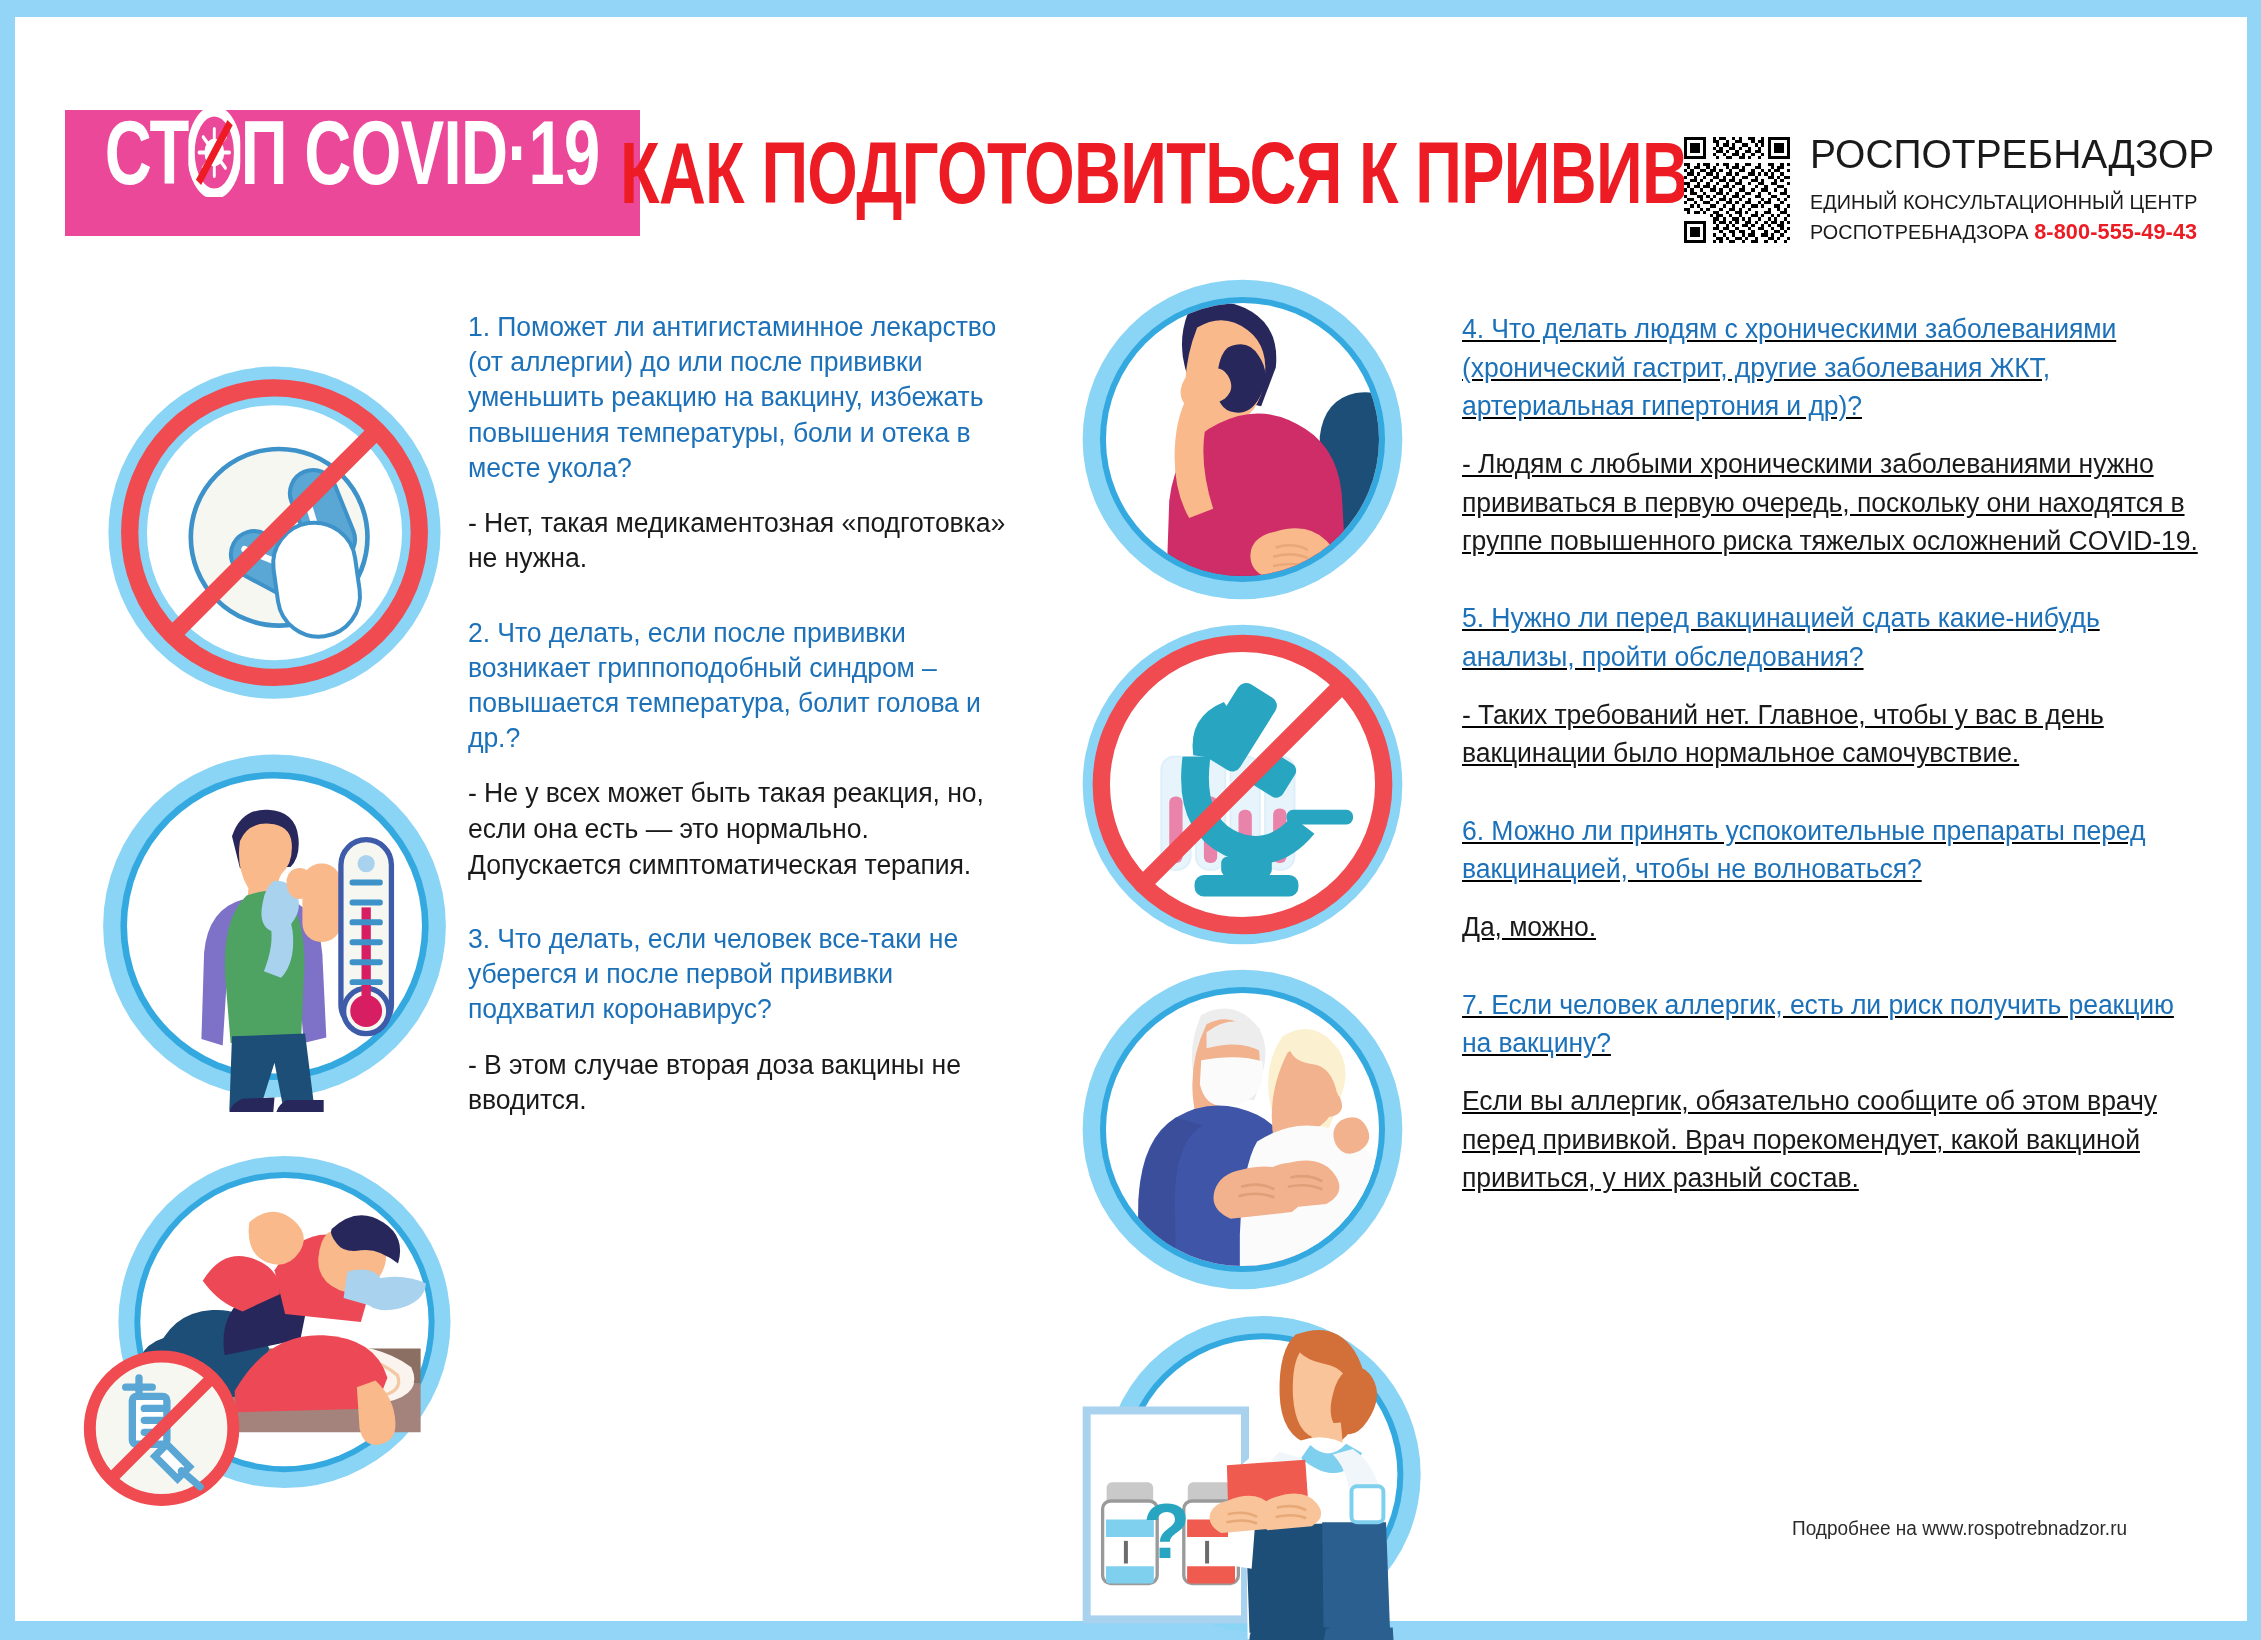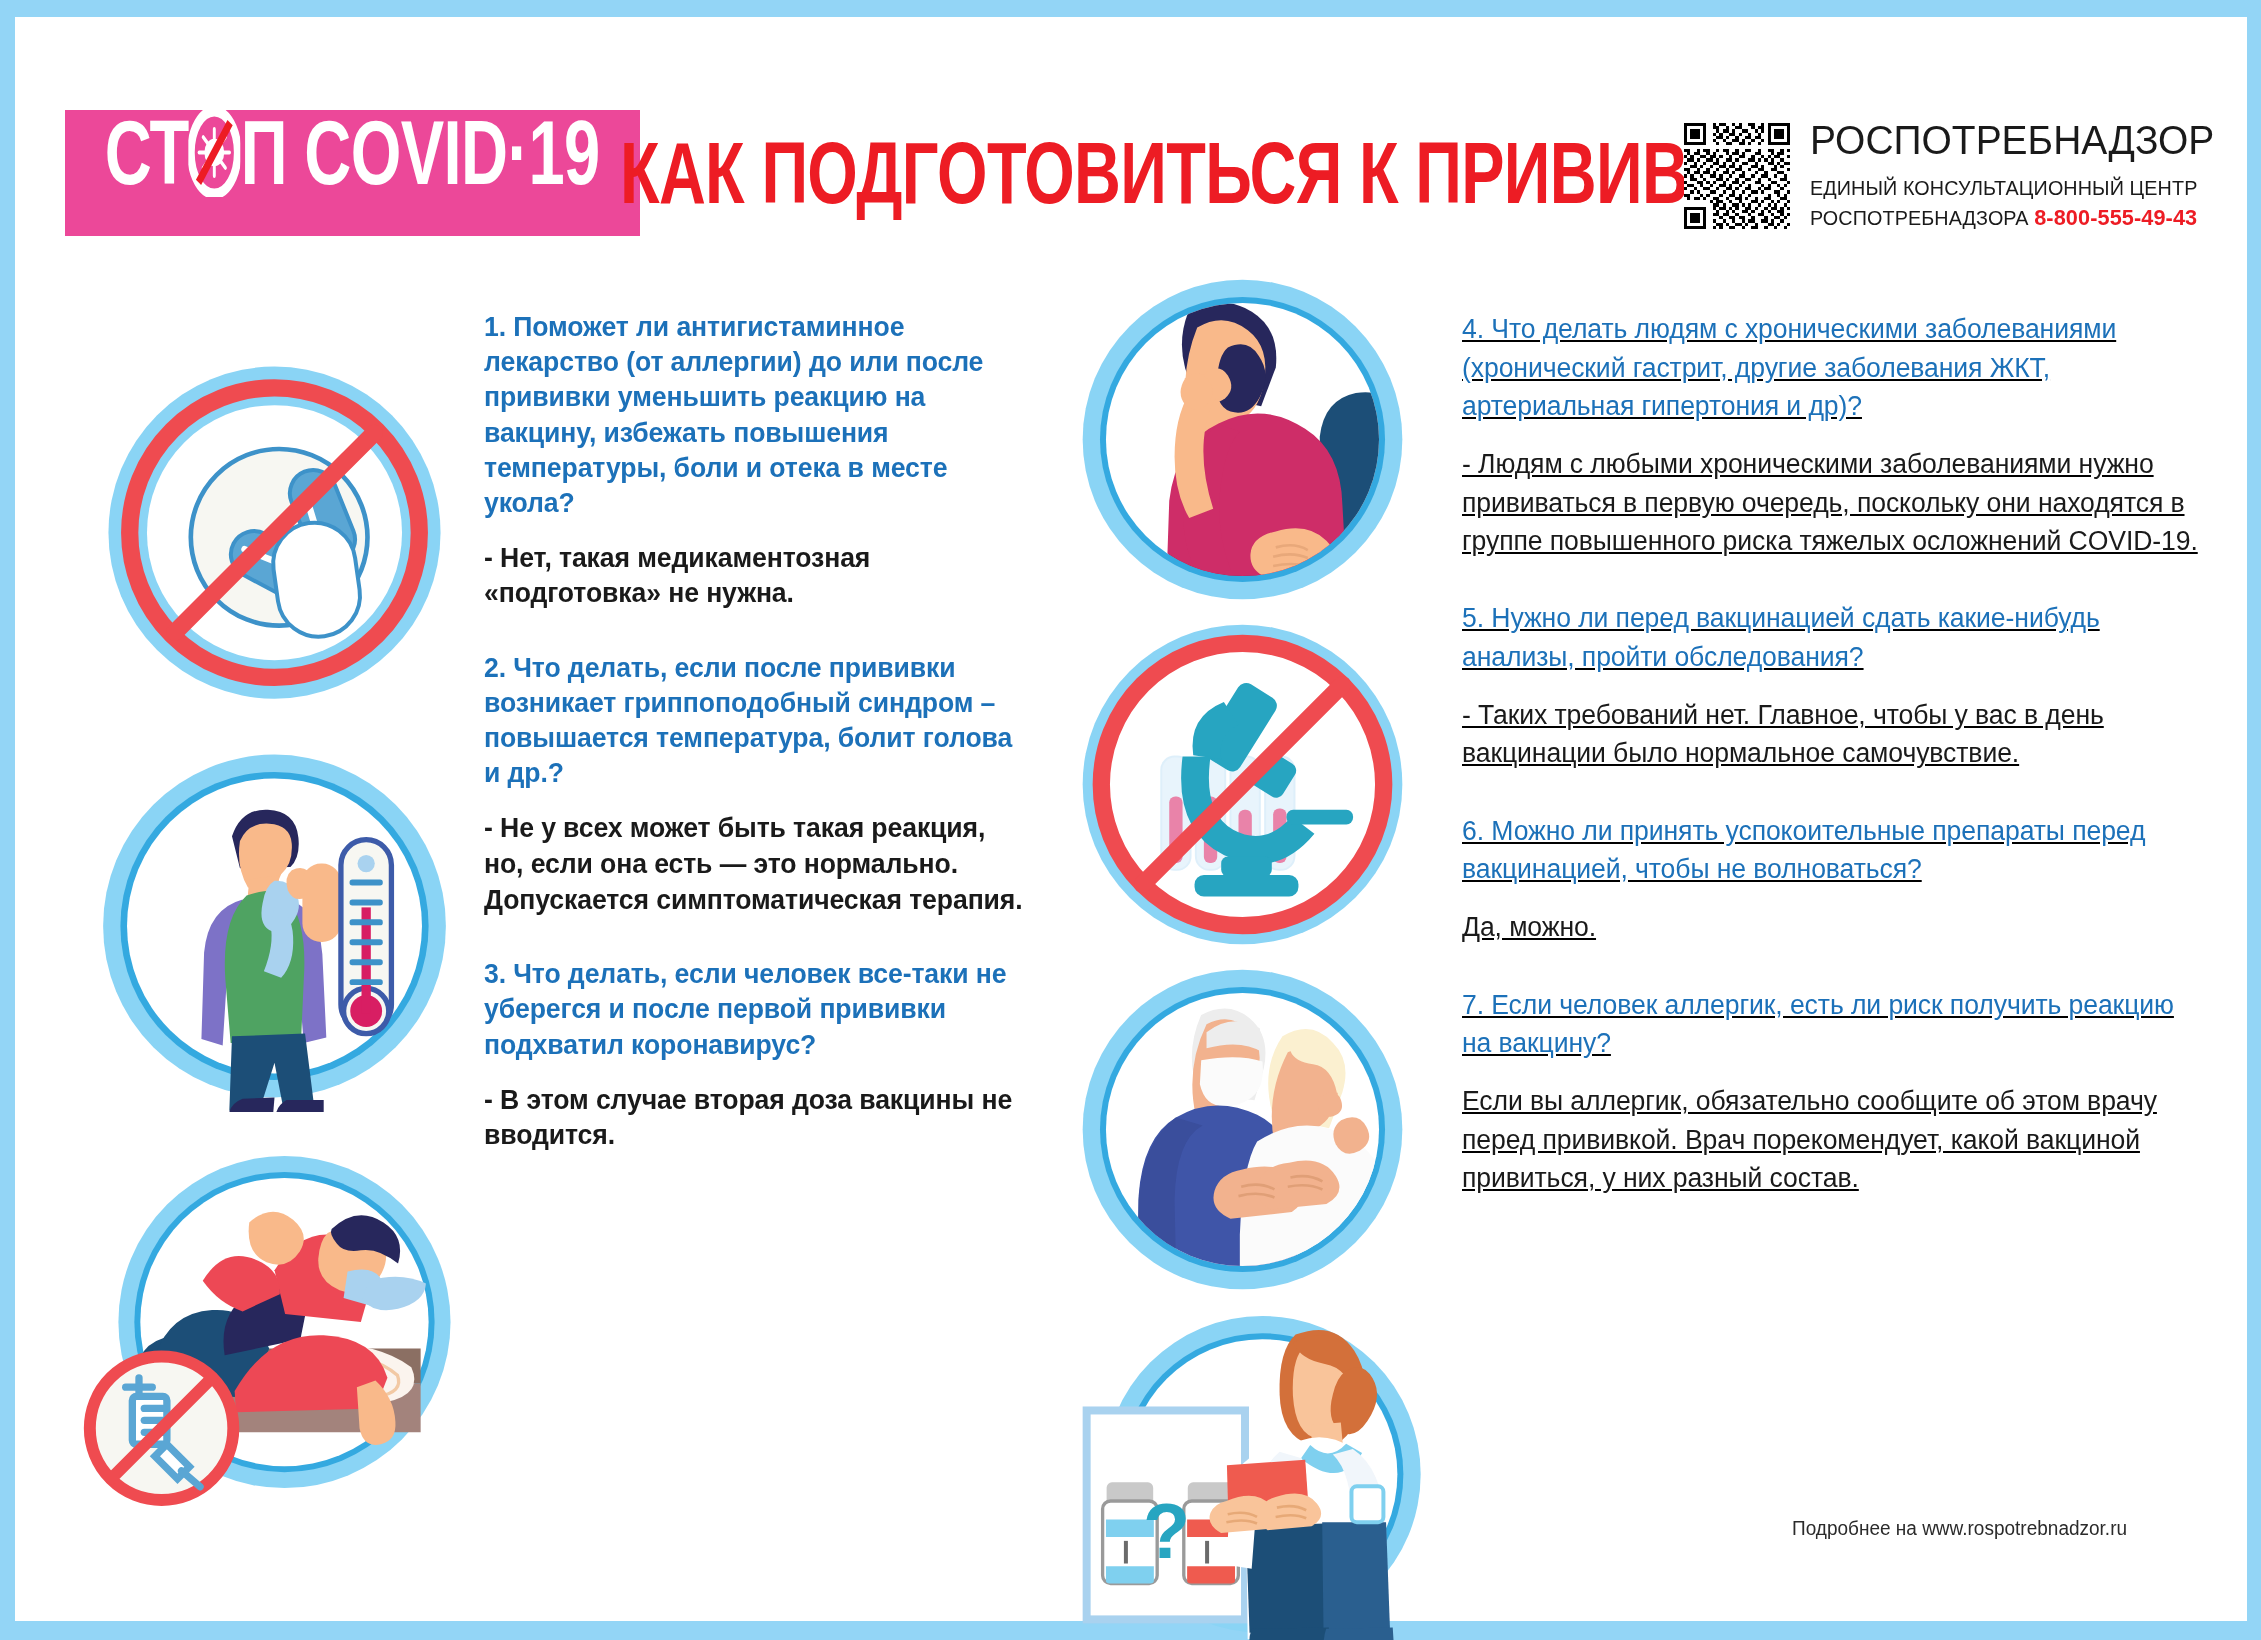--- a/index.html
+++ b/index.html
@@ -42,21 +42,21 @@
     position: absolute; left: 605px; top: 106px;
     width: 1038px; height: 100px;
     display: flex; align-items: center;
   }
   .main-title span {
     font-weight: bold; font-size: 69px; color: #ed1c24;
     white-space: nowrap; letter-spacing: -0.7px;
     transform: scaleX(0.94) scaleY(1.25); transform-origin: left center;
   }
 
-  .rpn-block { position: absolute; left: 1669px; top: 100px; width: 532px; height: 123px; }
+  .rpn-block { position: absolute; left: 1669px; top: 114px; width: 532px; height: 123px; }
   .qr { position: absolute; left: 0; top: 5.3px; width: 106px; height: 106px; }
   .rpn-title {
     position: absolute; left: 126px; top: 0px;
     font-size: 41px; color: #1a1a1a; letter-spacing: 0px;
     transform: scaleX(0.95); transform-origin: left top;
     white-space: nowrap;
   }
   .rpn-sub {
     position: absolute; left: 126px; top: 59px;
     font-size: 20.6px; color: #1a1a1a; letter-spacing: 0.1px;
@@ -66,21 +66,21 @@
   .rpn-sub2 {
     position: absolute; left: 126px; top: 88px;
     font-size: 20.6px; color: #1a1a1a; letter-spacing: 0.1px;
     transform: scaleX(0.96); transform-origin: left top;
     white-space: nowrap;
   }
   .rpn-phone { color: #ed1c24; font-weight: bold; font-size: 22.6px; }
 
   
   .col-left-ill  { position: absolute; left: 60px;  top: 333px; width: 399px; }
-  .col-left-txt  { position: absolute; left: 469px; top: 293px; width: 552px; font-weight: bold; }
+  .col-left-txt  { position: absolute; left: 453px; top: 293px; width: 552px; }
   .col-mid-ill   { position: absolute; left: 1061px; top: 256px; width: 333px; }
   .col-right-txt { position: absolute; left: 1447px; top: 293px; width: 758px; text-decoration: underline; }
 
   .q-title {
     color: #1c71b9; font-size: 27px; line-height: 1.30;
     margin: 0 0 20px 0; letter-spacing: -0.1px;
     transform: scaleX(0.985); transform-origin: left top;
   }
   .q-answer {
     color: #1a1a1a; font-size: 27px; line-height: 1.32;

